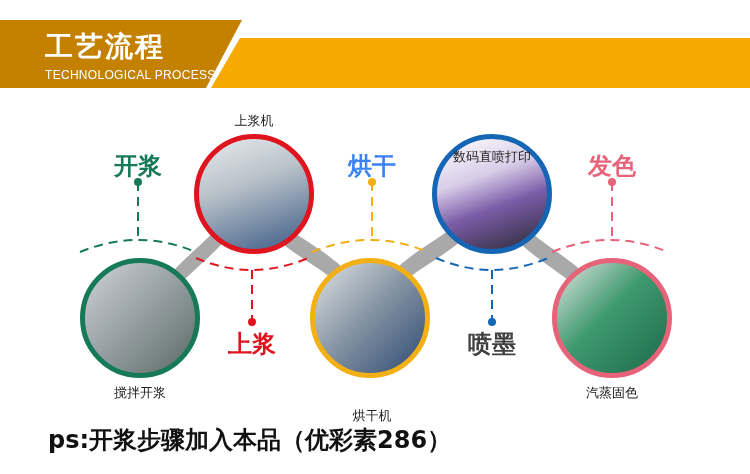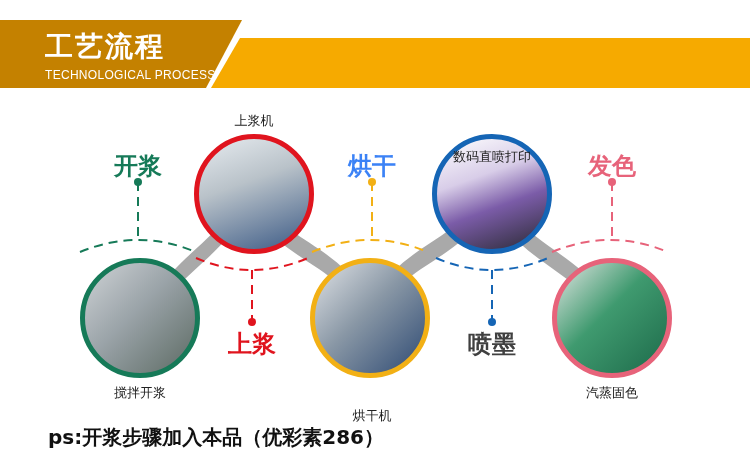--- a/index.html
+++ b/index.html
@@ -4,21 +4,21 @@
 <style>
   html,body{margin:0;padding:0;background:#fff;}
   body{width:750px;height:474px;position:relative;overflow:hidden;font-family:"DejaVu Sans",sans-serif;}
   .banner{position:absolute;left:0;top:20px;width:750px;height:68px;}
   .title{position:absolute;left:45px;top:28px;color:#fff;font-size:28px;font-weight:bold;letter-spacing:2px;}
   .subtitle{position:absolute;left:45px;top:68px;color:#fff;font-size:12px;letter-spacing:0.3px;font-family:"Liberation Sans",sans-serif;text-align:right;}
   .abs{position:absolute;}
   .cap{position:absolute;font-size:13px;color:#222;white-space:nowrap;transform:translateX(-50%);}
   .step{position:absolute;font-size:24px;font-weight:bold;white-space:nowrap;transform:translateX(-50%);}
   .photo{position:absolute;border-radius:50%;box-sizing:border-box;overflow:hidden;}
-  .note{position:absolute;left:48px;top:424px;font-size:20px;font-weight:bold;color:#111;white-space:nowrap;}
+  .note{position:absolute;left:48px;top:424px;font-size:24px;font-weight:bold;color:#111;white-space:nowrap;}
 </style>
 </head>
 <body>
 
 <svg class="banner" viewBox="0 0 750 68" width="750" height="68">
   <polygon points="0,0 242,0 206,68 0,68" fill="#C48100"></polygon>
   <polygon points="240,18 750,18 750,68 211,68" fill="#F6AA00"></polygon>
 </svg>
 <div class="title">工艺流程</div>
 <div class="subtitle">TECHNOLOGICAL PROCESS</div>

